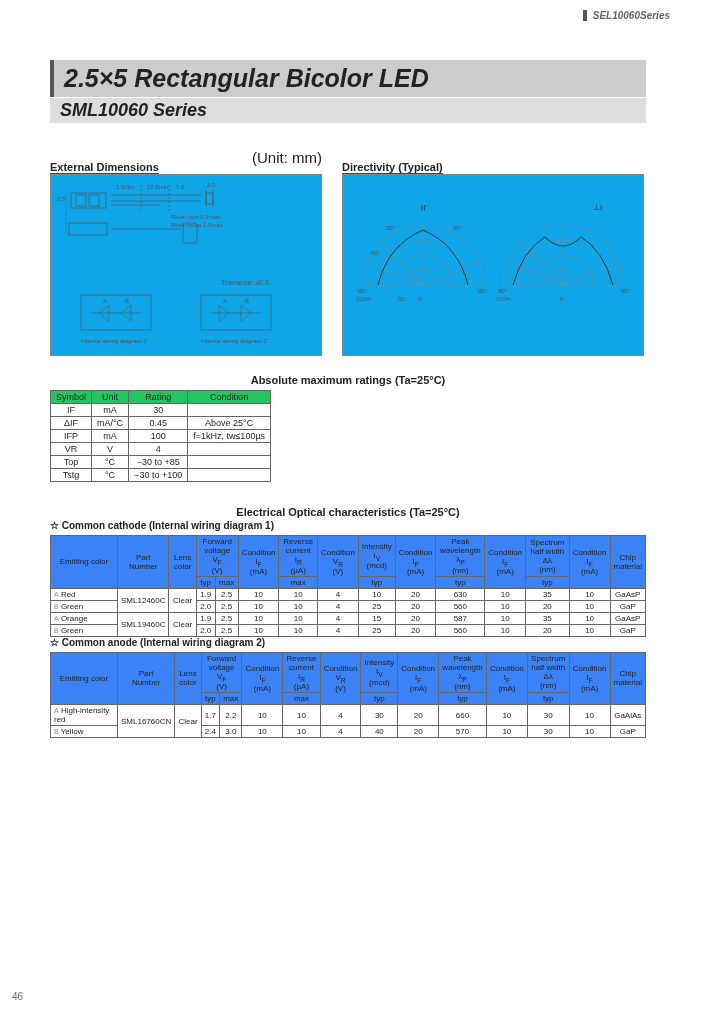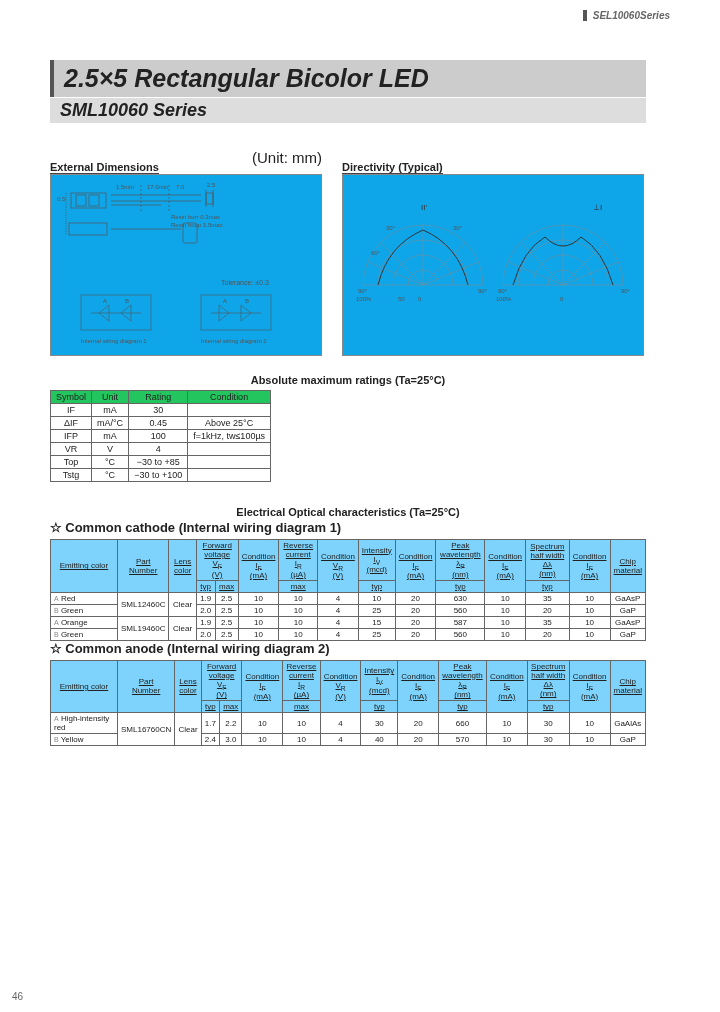--- a/index.html
+++ b/index.html
@@ -92,30 +92,29 @@
   }
   .ratings-table th { font-weight: normal; }
   .char-title {
     font-weight: bold;
     font-size: 11px;
     margin-top: 24px;
     text-align: center;
   }
   .char-subtitle {
     font-weight: bold;
-    font-size: 13px;
+    font-size: 10px;
     margin-top: 2px;
   }
   .char-table td, .char-table th {
     font-size: 8px;
     padding: 1px 3px;
   }
   .char-table th {
-    background: #7dd3fc;
-    text-decoration: underline;
+    background: #3b82f6;
   }
   .page-num {
     position: absolute;
     bottom: 8px;
     left: 12px;
     font-size: 10px;
     color: #666;
   }
   .row-label {
     text-align: left;

